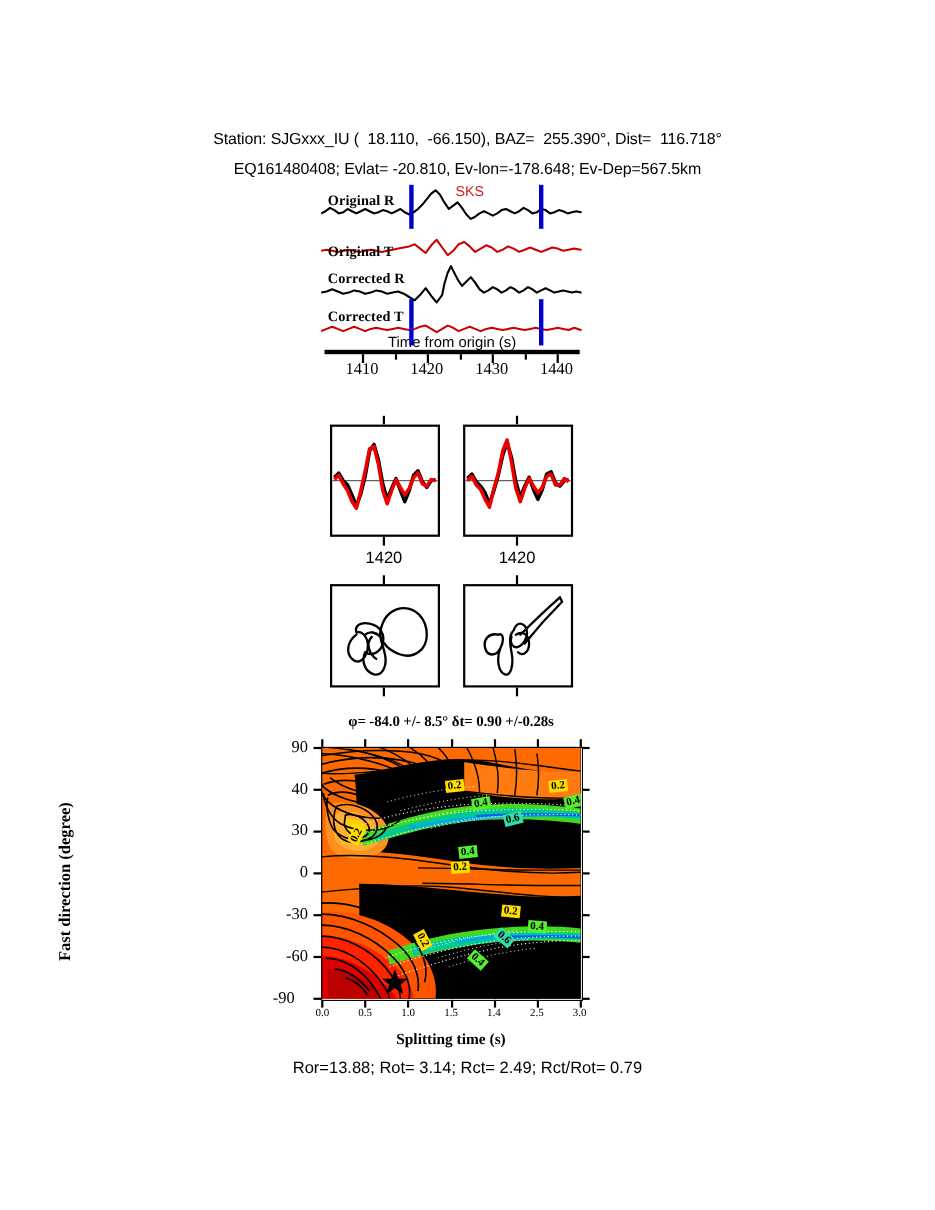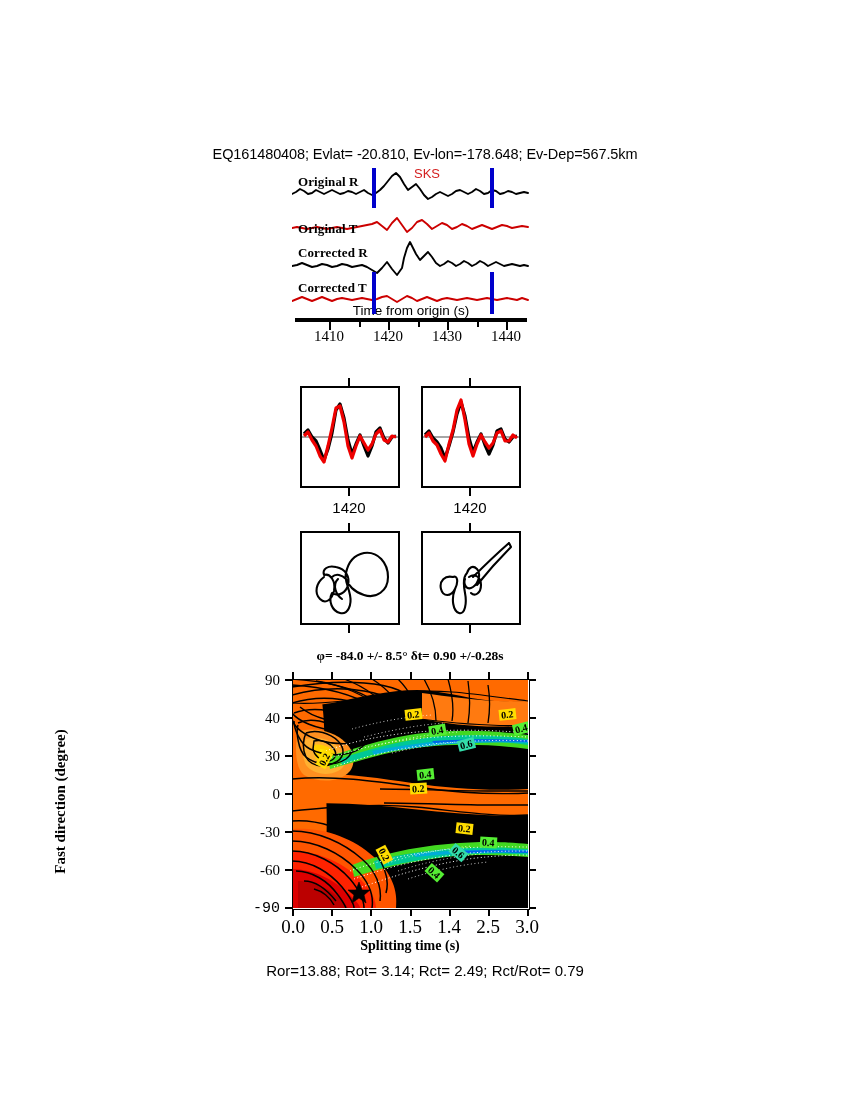--- a/index.html
+++ b/index.html
@@ -180,21 +180,21 @@
     position: absolute;
     font-family: "Liberation Serif", serif;
     font-size: 15px;
     color: #000;
     text-align: right;
     transform: translateY(-50%);
   }
   .xlabel-text {
     position: absolute;
     font-family: "Liberation Serif", serif;
-    font-size: 19px;
+    font-size: 10px;
     color: #000;
     transform: translateX(-50%);
   }
   #yaxis-title {
     position: absolute;
     left: -55px;
     top: 793px;
     width: 230px;
     text-align: center;
     font-family: "Liberation Serif", serif;
@@ -234,20 +234,21 @@
     padding: 0px 2px;
     line-height: 11px;
     white-space: nowrap;
   }
 </style>
 </head>
 <body>
 
 <div class="page">
 
+  <div class="hdr" id="hdr-line1">Station: SJGxxx_IU (  18.110,  -66.150), BAZ=  255.390°, Dist=  116.718°</div>
   <div class="hdr" id="hdr-line2">EQ161480408; Evlat= -20.810, Ev-lon=-178.648; Ev-Dep=567.5km</div>
 
   <div id="wave-panel">
     <svg class="wave-svg" width="237" height="145" viewBox="0 0 237 145">
 
       <polyline fill="none" stroke="#000000" stroke-width="1.9" stroke-linejoin="round" stroke-linecap="round" points="0,26 4,24 8,21 12,23 16,26 20,25 24,22 28,24 32,26 36,24 40,22 44,24 48,26 52,25 56,23 60,24 64,26 68,24 72,22 76,25 80,27 84,25 88,22 92,18 96,13 100,8 104,5 108,9 112,16 116,22 120,19 124,16 128,21 132,27 136,31 140,29 144,26 148,24 152,26 156,28 160,26 164,23 168,22 172,24 176,26 180,24 184,21 188,23 192,26 196,25 200,22 204,23 208,26 212,25 216,23 220,24 224,26 228,25 232,24 236,25"></polyline>
 
       <polyline fill="none" stroke="#cc0000" stroke-width="1.9" stroke-linejoin="round" stroke-linecap="round" points="0,60 5,59 10,60 15,61 20,60 25,59 30,60 35,61 40,60 45,59 50,60 55,61 60,60 65,59 70,58 75,57 80,56 85,54 90,58 95,62 100,55 105,50 110,57 115,64 120,60 125,54 130,52 135,56 140,61 145,58 150,55 155,57 160,61 165,59 170,56 175,58 180,61 185,59 190,57 195,59 200,61 205,59 210,57 215,58 220,60 225,59 230,58 236,59"></polyline>
 
       <polyline fill="none" stroke="#000000" stroke-width="1.9" stroke-linejoin="round" stroke-linecap="round" points="0,98 5,97 10,95 15,97 20,99 25,98 30,96 35,97 40,99 45,98 50,96 55,97 60,99 65,98 70,97 75,99 80,102 85,105 90,100 95,94 100,101 105,107 110,100 112,90 115,80 118,74 120,78 124,86 128,92 132,88 136,84 140,89 144,95 148,98 152,96 156,93 160,95 164,98 168,96 172,93 176,95 180,98 184,96 188,93 192,95 196,98 200,96 204,94 208,96 212,98 216,97 220,96 224,97 228,98 232,97 236,98"></polyline>
@@ -500,21 +501,21 @@
   <div class="ctick" style="left:449px; top:672px; width:1.5px; height:7px;"></div>
   <div class="ctick" style="left:488px; top:672px; width:1.5px; height:7px;"></div>
   <div class="ctick" style="left:527px; top:672px; width:1.5px; height:7px;"></div>
 
   <div class="ylabel-text" style="left:238px; top:680px; width:42px;">90</div>
   <div class="ylabel-text" style="left:238px; top:718px; width:42px;">40</div>
   <div class="ylabel-text" style="left:238px; top:756px; width:42px;">30</div>
   <div class="ylabel-text" style="left:238px; top:794px; width:42px;">0</div>
   <div class="ylabel-text" style="left:234px; top:832px; width:46px;">-30</div>
   <div class="ylabel-text" style="left:234px; top:870px; width:46px;">-60</div>
-  <div class="ylabel-text" style="left:234px; top:908px; width:46px;font-family:Liberation Mono, monospace;">-90</div>
+  <div class="ylabel-text" style="left:222px; top:908px; width:46px;">-90</div>
 
   <div class="xlabel-text" style="left:293px; top:916px;">0.0</div>
   <div class="xlabel-text" style="left:332px; top:916px;">0.5</div>
   <div class="xlabel-text" style="left:371px; top:916px;">1.0</div>
   <div class="xlabel-text" style="left:410px; top:916px;">1.5</div>
   <div class="xlabel-text" style="left:449px; top:916px;">1.4</div>
   <div class="xlabel-text" style="left:488px; top:916px;">2.5</div>
   <div class="xlabel-text" style="left:527px; top:916px;">3.0</div>
 
   <div id="yaxis-title">Fast direction (degree)</div>

